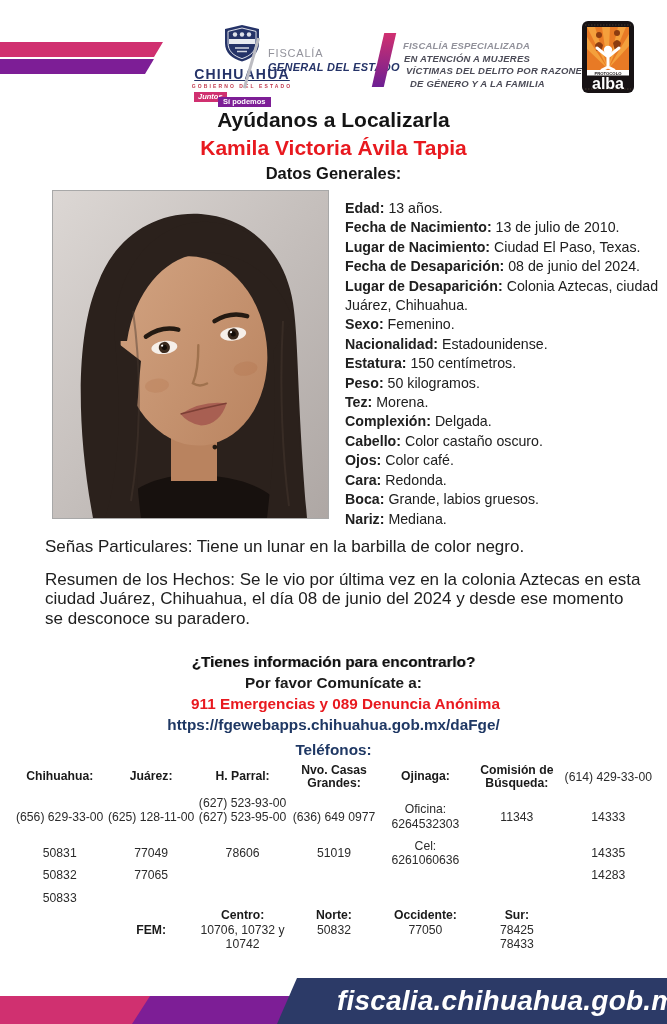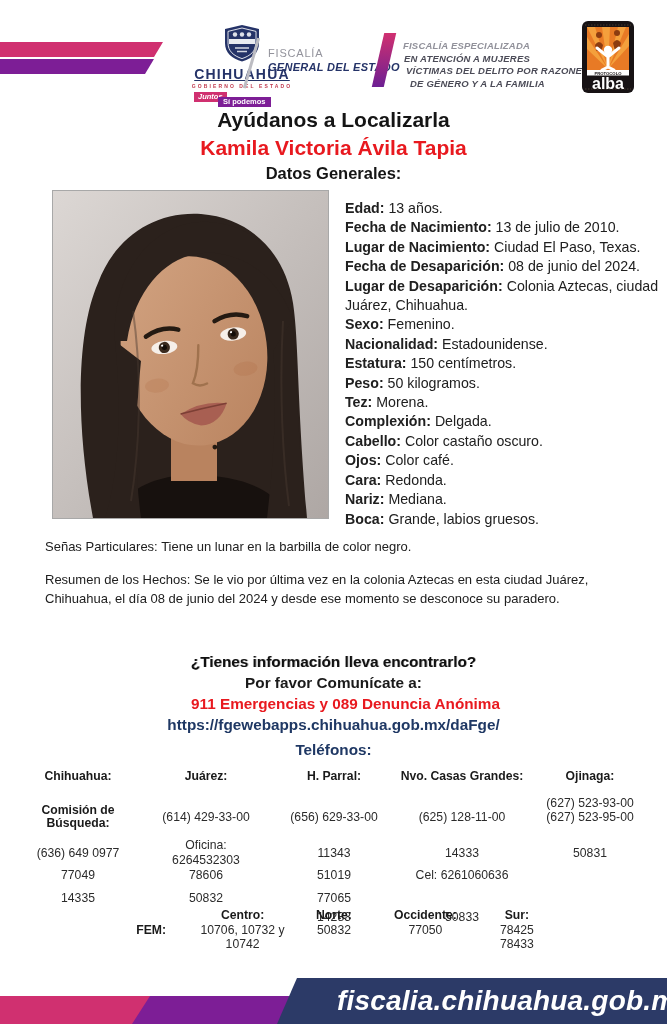--- a/index.html
+++ b/index.html
@@ -36,32 +36,32 @@
   .t-help{left:0;right:0;top:108px;text-align:center;font-size:21px;font-weight:bold;color:#151515;}
   .t-name{left:0;right:0;top:136px;text-align:center;font-size:21px;font-weight:bold;color:#e8191f;}
   .t-section{left:0;right:0;top:164px;text-align:center;font-size:16.5px;font-weight:bold;color:#151515;}
 
   
   .photo{left:52px;top:190px;width:275px;height:327px;border:1px solid #a8a8a8;background:#c9c3c0;}
   .datacol{left:345px;top:199px;width:320px;font-size:14.2px;line-height:19.4px;color:#202020;}
   .datacol .fl{font-weight:bold;}
 
   
-  .partics{left:45px;top:537px;width:598px;font-size:13px;line-height:19.5px;color:#202020;}
+  .partics{left:45px;top:537px;width:598px;font-size:17px;line-height:19.5px;color:#202020;}
   .partics p{margin:0 0 13px 0;}
 
   
   .contact{left:0;right:0;top:651px;text-align:center;line-height:21px;font-size:15.3px;font-weight:bold;}
   .contact .q{color:#111;text-shadow:.8px 0 .6px rgba(0,0,0,.30);}
   .contact .red{color:#e8191f;margin-left:24px;}
   .contact .navy{color:#1f3864;}
   .contact .tel{margin-top:4px;color:#1f3864;}
 
   
-  .pgrid{left:14px;top:762px;width:640px;display:grid;grid-template-columns:repeat(5,1fr);
+  .pgrid{left:14px;top:762px;width:640px;display:grid;grid-template-columns:repeat(7,1fr);
          grid-template-rows:30px 50px 22px 22px 24px;font-size:12.2px;color:#2b2b2b;}
   .pcell{display:flex;flex-direction:column;align-items:center;justify-content:center;text-align:center;}
   .phead{font-weight:bold;color:#1a1a1a;line-height:13.5px;}
   .spread{justify-content:flex-start;padding:4px 0 2px 0;}
   .tight{line-height:15px;}
   .femgrid{left:14px;top:908px;width:640px;display:grid;grid-template-columns:repeat(7,1fr);
            font-size:12.2px;color:#2b2b2b;}
   .femcell{text-align:center;line-height:14.5px;}
   .femcell .fh{font-weight:bold;color:#1a1a1a;}
   .femcell .fv{white-space:pre-line;}
@@ -198,31 +198,31 @@
     <div><span class="fl">Lugar de Desaparición:</span> <span>Colonia Aztecas, ciudad Juárez, Chihuahua.</span></div>
     <div><span class="fl">Sexo:</span> <span>Femenino.</span></div>
     <div><span class="fl">Nacionalidad:</span> <span>Estadounidense.</span></div>
     <div><span class="fl">Estatura:</span> <span>150 centímetros.</span></div>
     <div><span class="fl">Peso:</span> <span>50 kilogramos.</span></div>
     <div><span class="fl">Tez:</span> <span>Morena.</span></div>
     <div><span class="fl">Complexión:</span> <span>Delgada.</span></div>
     <div><span class="fl">Cabello:</span> <span>Color castaño oscuro.</span></div>
     <div><span class="fl">Ojos:</span> <span>Color café.</span></div>
     <div><span class="fl">Cara:</span> <span>Redonda.</span></div>
+    <div><span class="fl">Boca:</span> <span>Grande, labios gruesos.</span></div>
     <div><span class="fl">Nariz:</span> <span>Mediana.</span></div>
-    <div><span class="fl">Boca:</span> <span>Grande, labios gruesos.</span></div>
   </div>
 
   <div class="abs partics">
     <p><span class="fl">Señas Particulares:</span> <span>Tiene un lunar en la barbilla de color negro.</span></p>
     <p><span class="fl">Resumen de los Hechos:</span> <span>Se le vio por última vez en la colonia Aztecas en esta ciudad Juárez, Chihuahua, el día 08 de junio del 2024 y desde ese momento se desconoce su paradero.</span></p>
   </div>
 
   <div class="abs contact">
-    <div class="q">¿Tienes información lleva encontrarlo?</div>
+    <div class="q">¿Tienes información para encontrarlo?</div>
     <div>Por favor Comunícate a:</div>
     <div class="red">911 Emergencias y 089 Denuncia Anónima</div>
     <div class="navy">https://fgewebapps.chihuahua.gob.mx/daFge/</div>
     <div class="tel">Teléfonos:</div>
   </div>
 
   <div class="abs pgrid">
 
     <div class="pcell phead">Chihuahua:</div>
     <div class="pcell phead">Juárez:</div>

